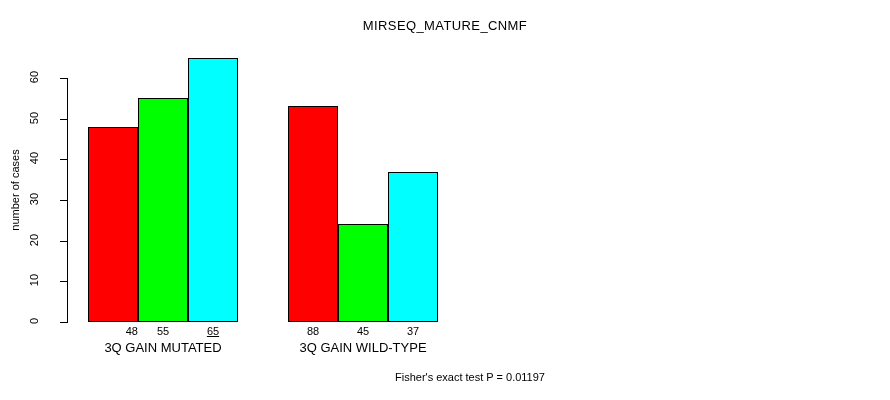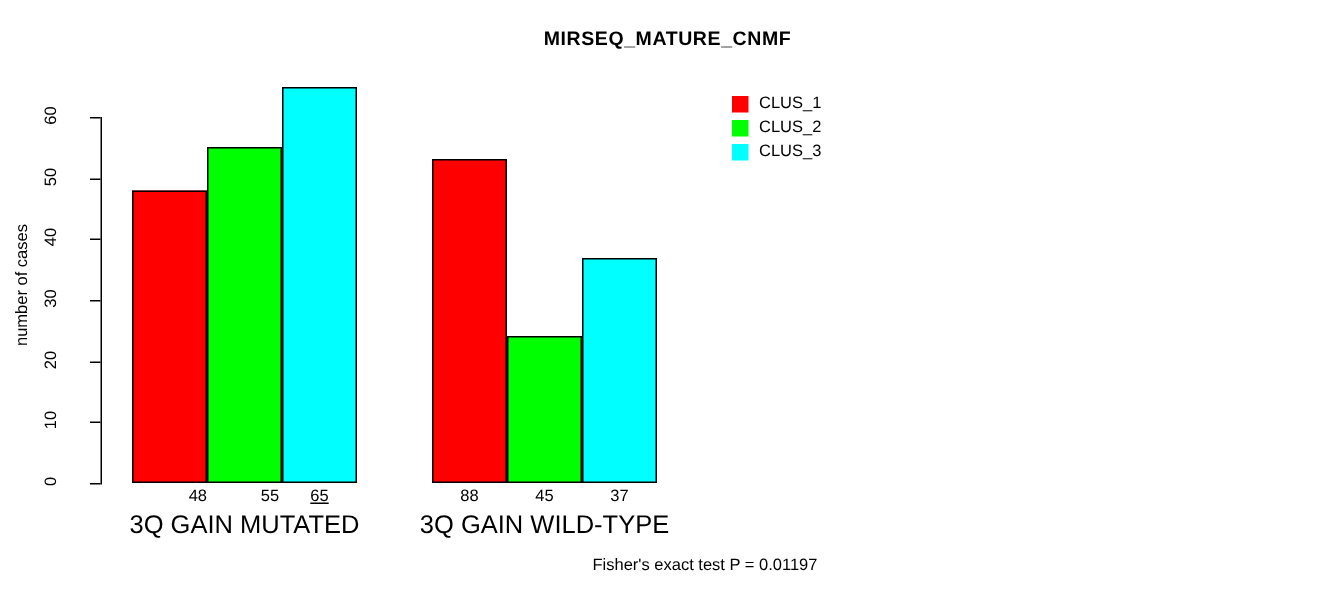--- a/index.html
+++ b/index.html
@@ -18,21 +18,21 @@
   }
 
   
   #chart-title {
     position: absolute;
     left: 0;
     top: 18px;
     width: 890px;
     text-align: center;
     font-size: 13px;
-    font-weight: bold;
+    font-weight: normal;
     letter-spacing: 0.4px;
   }
 
   
   #plot-area {
     position: absolute;
     left: 0;
     top: 0;
     width: 890px;
     height: 400px;
@@ -87,21 +87,21 @@
     top: 325px;
     width: 50px;
     text-align: center;
     font-size: 11px;
   }
   .group-label {
     position: absolute;
     top: 340px;
     width: 220px;
     text-align: center;
-    font-size: 17px;
+    font-size: 13px;
     white-space: nowrap;
   }
 
   
   #legend {
     position: absolute;
     left: 488px;
     top: 62px;
   }
   .legend-row {
@@ -162,41 +162,27 @@
     <div id="bars-layer">
         <div class="bar" style="left: 88px; width: 50px; height: 195.2px; background: rgb(255, 0, 0);"></div>
         <div class="bar" style="left: 138px; width: 50px; height: 223.667px; background: rgb(0, 255, 0);"></div>
         <div class="bar" style="left: 188px; width: 50px; height: 264.333px; background: rgb(0, 255, 255);"></div>
         <div class="bar" style="left: 288px; width: 50px; height: 215.533px; background: rgb(255, 0, 0);"></div>
         <div class="bar" style="left: 338px; width: 50px; height: 97.6px; background: rgb(0, 255, 0);"></div>
         <div class="bar" style="left: 388px; width: 50px; height: 150.467px; background: rgb(0, 255, 255);"></div>
       </div>
     <div id="bar-values-layer">
         <div class="bar-value" style="left: 88px; text-align: right;">48</div>
-        <div class="bar-value" style="left: 155px;">55</div>
+        <div class="bar-value" style="left: 138px;">55</div>
         <div class="bar-value" style="left: 188px; text-decoration: underline;">65</div>
         <div class="bar-value" style="left: 288px;">88</div>
         <div class="bar-value" style="left: 338px;">45</div>
         <div class="bar-value" style="left: 388px;">37</div>
       </div>
     <div id="group-labels-layer">
         <div class="group-label" style="left: 53px;">3Q GAIN MUTATED</div>
         <div class="group-label" style="left: 253px;">3Q GAIN WILD-TYPE</div>
       </div>
   </div>
 
-  <div id="legend">
-      <div class="legend-row">
-        <span class="legend-swatch" style="background: rgb(255, 0, 0);"></span>
-        <span class="legend-label">CLUS_1</span>
-      </div>
-      <div class="legend-row">
-        <span class="legend-swatch" style="background: rgb(0, 255, 0);"></span>
-        <span class="legend-label">CLUS_2</span>
-      </div>
-      <div class="legend-row">
-        <span class="legend-swatch" style="background: rgb(0, 255, 255);"></span>
-        <span class="legend-label">CLUS_3</span>
-      </div>
-    </div>
 
   <div id="footer-note">Fisher's exact test P = 0.01197</div>
 </div>
 
 </body></html>

